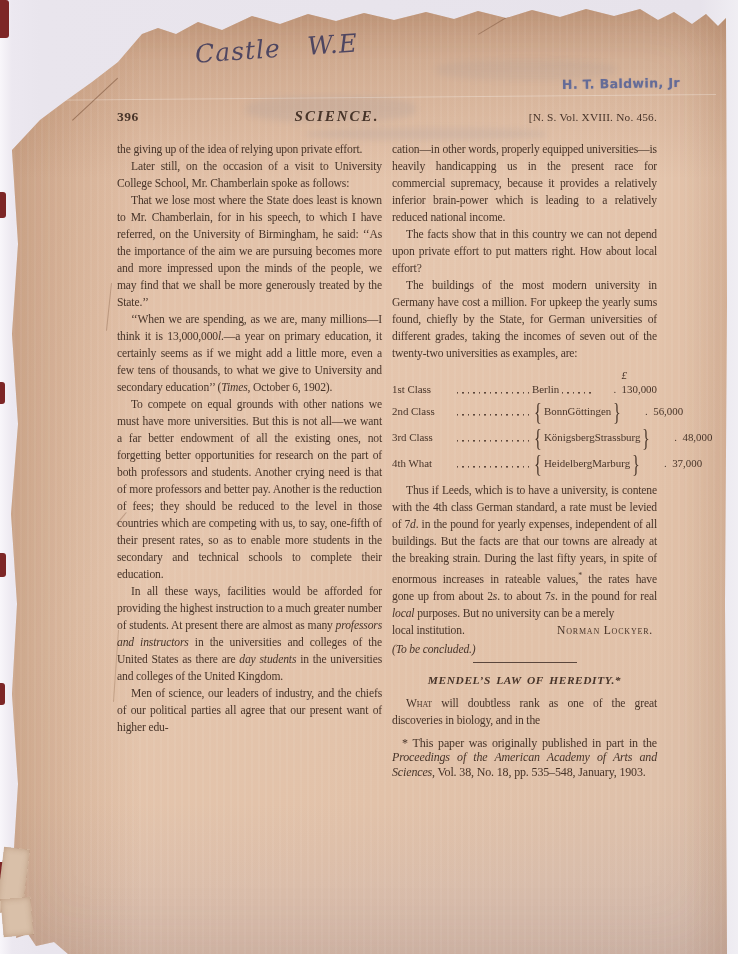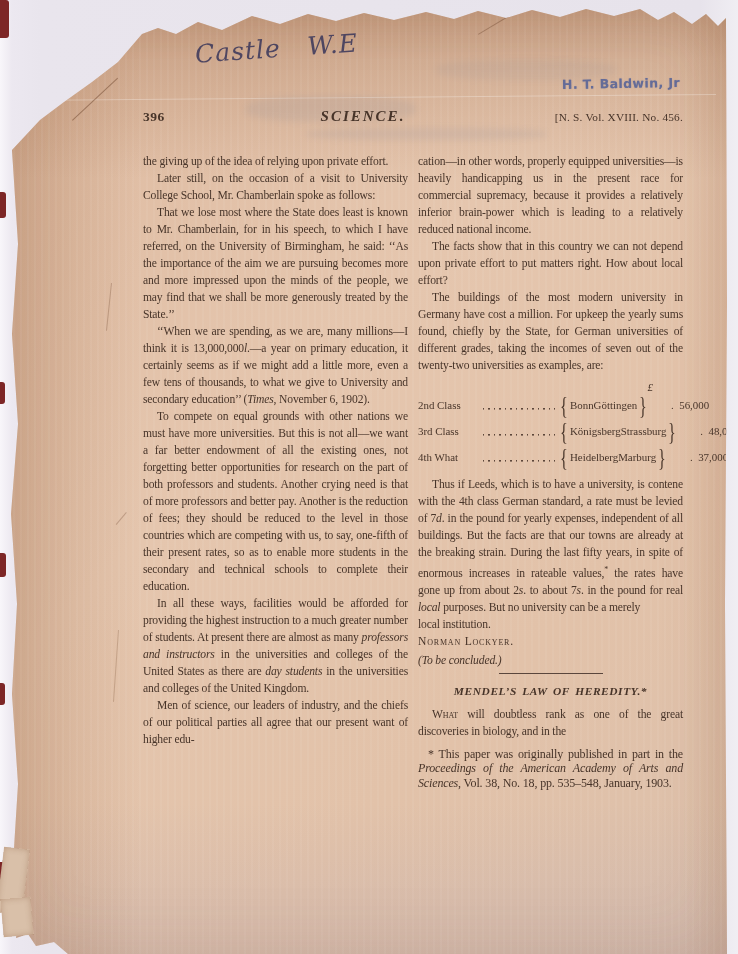--- a/index.html
+++ b/index.html
@@ -13,26 +13,26 @@
     background:
       repeating-linear-gradient(90deg, rgba(255,255,255,0.05) 0 2px, rgba(0,0,0,0) 2px 7px),
       linear-gradient(180deg, rgba(140,86,52,0.40) 0px, rgba(140,86,52,0.20) 55px, rgba(140,86,52,0) 175px),
       linear-gradient(90deg, rgba(150,98,62,0.26) 0px, rgba(150,98,62,0) 135px),
       linear-gradient(270deg, rgba(150,98,62,0.12) 0px, rgba(150,98,62,0) 45px),
       linear-gradient(0deg, rgba(184,168,174,0.32) 0px, rgba(184,168,174,0) 150px),
       linear-gradient(135deg,#ddb99f 0%,#e5c6ae 40%,#e2c2a9 70%,#dcc0ab 100%);
     box-shadow:inset 0 0 70px rgba(120,70,40,0.15), 3px 0 8px rgba(90,70,90,0.25);
     clip-path:polygon(6px 146px,34px 116px,58px 98px,86px 78px,112px 58px,136px 30px,152px 24px,170px 30px,192px 18px,216px 26px,246px 12px,274px 20px,302px 10px,330px 17px,358px 9px,388px 16px,420px 8px,448px 15px,472px 7px,500px 14px,526px 6px,554px 13px,580px 5px,608px 12px,634px 5px,652px 16px,668px 8px,686px 20px,700px 10px,712px 22px,720px 14px,721px 300px,719px 600px,721px 950px,62px 950px,48px 938px,30px 942px,22px 930px,10px 934px,12px 920px,7px 860px,12px 780px,6px 690px,11px 600px,5px 510px,12px 420px,6px 330px,12px 240px);
   }
-  .content{position:absolute;left:137px;top:104px;width:540px;color:#473429;}
+  .content{position:absolute;left:111px;top:104px;width:540px;color:#473429;}
   .hdr{display:flex;align-items:baseline;}
   .hdr .pg{width:70px;font-weight:bold;font-size:13.5px;letter-spacing:.5px;}
   .hdr .ttl{flex:1;text-align:center;font-style:italic;font-weight:bold;font-size:15px;letter-spacing:2px;}
   .hdr .iss{width:170px;text-align:right;font-size:11.3px;letter-spacing:.2px;}
-  .cols{display:flex;gap:10px;margin-top:28px;}
+  .cols{display:flex;gap:10px;margin-top:16px;}
   .col{width:265px;font-size:11.6px;line-height:17px;text-align:justify;letter-spacing:-0.15px;}
   .col p{margin:0;}
   .col p.ind{text-indent:14px;}
   .seg-i{font-style:italic;}
   .seg-sc{font-variant:small-caps;}
   .seg-sup{vertical-align:super;font-size:68%;}
   
   .utable{margin:7px 0 6px 0;font-size:10.9px;letter-spacing:0;}
   .tcur{text-align:right;padding-right:30px;font-style:italic;font-size:11px;line-height:12px;}
   .trow{display:flex;align-items:center;margin:0 0 1px 0;}
@@ -42,21 +42,21 @@
     background-position:0 100%;background-size:100% 1.6px;background-repeat:no-repeat;}
   .d1{flex:0 0 72px;}
   .d2{flex:1 1 auto;}
   .brace{font-size:25px;font-weight:300;line-height:1;transform:scaleX(.65);color:#4d3a2e;}
   .tunis{width:100px;display:flex;flex-direction:row;line-height:12.5px;}
   .tuni-single{white-space:nowrap;}
   .tamount{margin-left:auto;flex:0 0 60px;text-align:right;white-space:nowrap;}
   .tamount::before{content:".\2002";}
   .single .tamount::before{content:".\2002";}
   
-  .sig-row{display:flex;justify-content:space-between;align-items:baseline;flex-direction:column;}
+  .sig-row{display:flex;justify-content:space-between;align-items:baseline;}
   .sig-row .name{font-variant:small-caps;letter-spacing:.8px;padding-right:4px;}
   .concl{text-align:left;font-style:italic;margin:2px 0 4px 0 !important;}
   .divider{width:104px;border-top:1px solid #5a463c;margin:4px auto 9px auto;}
   .sec-head{text-align:center;font-style:italic;font-weight:bold;font-size:11.4px;letter-spacing:.6px;word-spacing:2px;margin-bottom:6px !important;}
   .footnote{font-size:12px;line-height:14.5px;margin-top:7px !important;text-indent:10px;}
   
   .handwriting{position:absolute;left:189px;top:30px;font-family:"DejaVu Serif",serif;font-style:italic;
     font-size:25px;color:#39365a;opacity:.85;transform:rotate(-4deg);letter-spacing:1px;white-space:pre;}
   .stamp{position:absolute;left:556px;top:72px;font-family:"DejaVu Sans",sans-serif;font-weight:bold;
     font-size:12.5px;color:#4c5c97;letter-spacing:.4px;opacity:.82;transform:rotate(-1deg);
@@ -95,33 +95,40 @@
       <span class="pg">396</span>
       <span class="ttl">SCIENCE.</span>
       <span class="iss">[N. S. Vol. XVIII. No. 456.</span>
     </div>
 
     <div class="cols">
       <div class="col">
         <p><span>the giving up of the idea of relying upon private effort.</span></p>
         <p class="ind"><span>Later still, on the occasion of a visit to University College School, Mr. Chamberlain spoke as follows:</span></p>
         <p class="ind"><span>That we lose most where the State does least is known to Mr. Chamberlain, for in his speech, to which I have referred, on the University of Birmingham, he said: ‘‘As the importance of the aim we are pursuing becomes more and more impressed upon the minds of the people, we may find that we shall be more generously treated by the State.’’</span></p>
-        <p class="ind"><span>‘‘When we are spending, as we are, many millions—I think it is 13,000,000</span><span class="seg-i">l</span><span>.—a year on primary education, it certainly seems as if we might add a little more, even a few tens of thousands, to what we give to University and secondary education’’ (</span><span class="seg-i">Times</span><span>, November 6, 1902).</span></p>
+        <p class="ind"><span>‘‘When we are spending, as we are, many millions—I think it is 13,000,000</span><span class="seg-i">l</span><span>.—a year on primary education, it certainly seems as if we might add a little more, even a few tens of thousands, to what we give to University and secondary education’’ (</span><span class="seg-i">Times</span><span>, October 6, 1902).</span></p>
         <p class="ind"><span>To compete on equal grounds with other nations we must have more universities. But this is not all—we want a far better endowment of all the existing ones, not forgetting better opportunities for research on the part of both professors and students. Another crying need is that of more professors and better pay.  Another is the reduction of fees; they should be reduced to the level in those countries which are competing with us, to say, one-fifth of their present rates, so as to enable more students in the secondary and technical schools to complete their education.</span></p>
         <p class="ind"><span>In all these ways, facilities would be afforded for providing the highest instruction to a much greater number of students. At present there are almost as many </span><span class="seg-i">professors and instructors</span><span> in the universities and colleges of the United States as there are </span><span class="seg-i">day students</span><span> in the universities and colleges of the United Kingdom.</span></p>
         <p class="ind"><span>Men of science, our leaders of industry, and the chiefs of our political parties all agree that our present want of higher edu-</span></p>
       </div>
 
       <div class="col">
         <p><span>cation—in other words, properly equipped universities—is heavily handicapping us in the present race for commercial supremacy, because it provides a relatively inferior brain-power which is leading to a relatively reduced national income.</span></p>
         <p class="ind"><span>The facts show that in this country we can not depend upon private effort to put matters right.  How about local effort?</span></p>
         <p class="ind"><span>The buildings of the most modern university in Germany have cost a million. For upkeep the yearly sums found, chiefly by the State, for German universities of different grades, taking the incomes of seven out of the twenty-two universities as examples, are:</span></p>
 
         <div class="utable">
           <div class="tcur">£</div>
+          <div class="trow single">
+            <span class="tlabel">1st Class</span>
+            <span class="tdots d1"></span>
+            <span class="tuni-single">Berlin</span>
+            <span class="tdots d2"></span>
+            <span class="tamount">130,000</span>
+          </div>
           <div class="trow">
             <span class="tlabel">2nd Class</span>
             <span class="tdots d1"></span>
             <span class="brace">{</span>
             <span class="tunis">
               <span>Bonn</span>
               <span>Göttingen</span>
             </span>
             <span class="brace">}</span>
             <span class="tamount">56,000</span>

